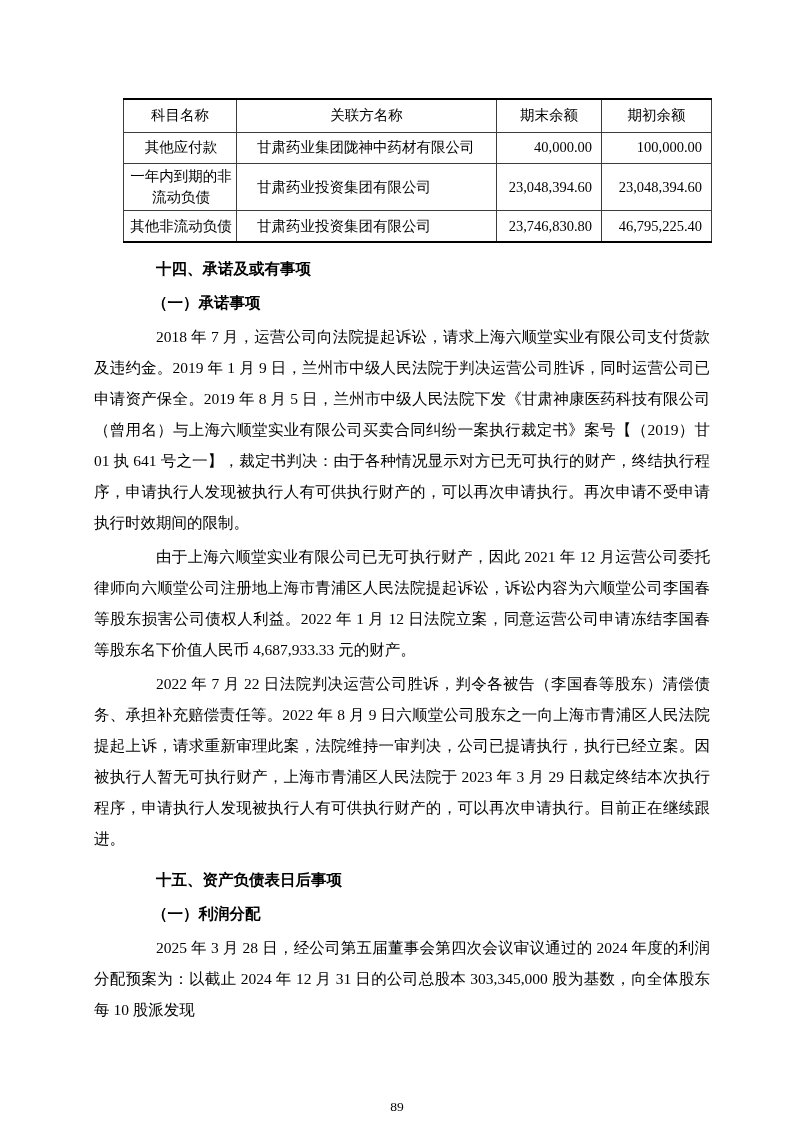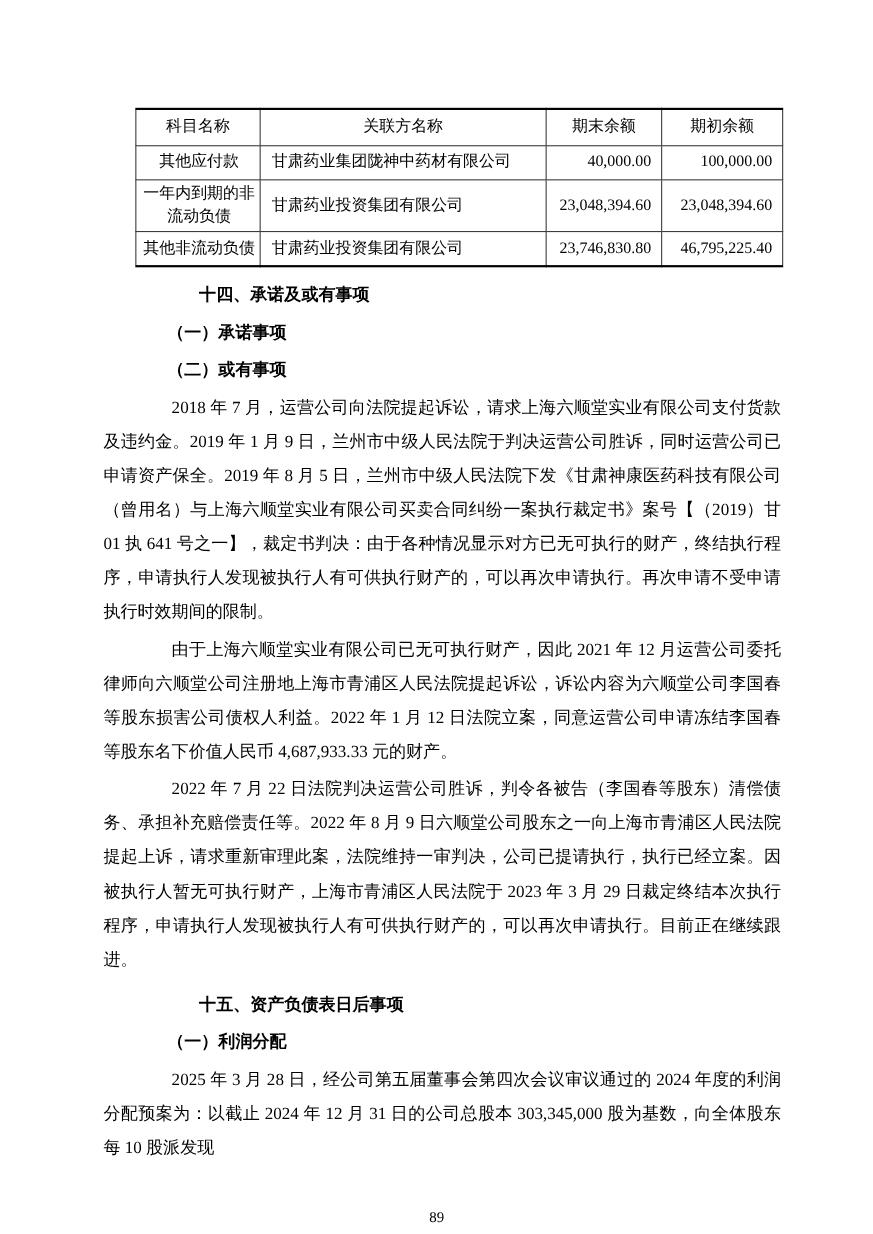--- a/index.html
+++ b/index.html
@@ -34,29 +34,29 @@
     border: 1px solid #3c3c3c;
     padding: 2px 8px;
     line-height: 1.45;
     font-weight: normal;
     vertical-align: middle;
     overflow: hidden;
   }
   .rp-table th { height: 28px; text-align: center; }
   .rp-table td { height: 26px; }
   .rp-table td.acct { text-align: center; padding-left: 6px; padding-right: 4px; }
-  .rp-table td.party { text-align: left; padding-left: 10px; }
+  .rp-table td.party { text-align: left; padding-left: 20px; }
   .rp-table td.num { text-align: right; padding-right: 9px; font-family: Liberation Serif, serif; }
 
   
   .h-sec {
     font-size: 15.5px;
     font-weight: bold;
     line-height: 31px;
-    margin: 10px 0 0 87px;
+    margin: 10px 0 0 62px;
   }
   .h-sub {
     font-size: 15.5px;
     font-weight: bold;
     line-height: 31px;
     margin: 3px 0 0 58px;
   }
   .para {
     font-size: 15.5px;
     line-height: 31px;
@@ -115,21 +115,20 @@
         <td class="num">23,746,830.80</td>
         <td class="num">46,795,225.40</td>
       </tr>
     </tbody>
   </table>
 
   <div class="h-sec">十四、承诺及或有事项</div>
 
   <div class="h-sub">（一）承诺事项</div>
 
-  <div class="h-sub">（二）或有事项</div>
   <p class="para">2018 年 7 月，运营公司向法院提起诉讼，请求上海六顺堂实业有限公司支付货款及违约金。2019 年 1 月 9 日，兰州市中级人民法院于判决运营公司胜诉，同时运营公司已申请资产保全。2019 年 8 月 5 日，兰州市中级人民法院下发《甘肃神康医药科技有限公司（曾用名）与上海六顺堂实业有限公司买卖合同纠纷一案执行裁定书》案号【（2019）甘 01 执 641 号之一】，裁定书判决：由于各种情况显示对方已无可执行的财产，终结执行程序，申请执行人发现被执行人有可供执行财产的，可以再次申请执行。再次申请不受申请执行时效期间的限制。</p>
   <p class="para">由于上海六顺堂实业有限公司已无可执行财产，因此 2021 年 12 月运营公司委托律师向六顺堂公司注册地上海市青浦区人民法院提起诉讼，诉讼内容为六顺堂公司李国春等股东损害公司债权人利益。2022 年 1 月 12 日法院立案，同意运营公司申请冻结李国春等股东名下价值人民币 4,687,933.33 元的财产。</p>
   <p class="para">2022 年 7 月 22 日法院判决运营公司胜诉，判令各被告（李国春等股东）清偿债务、承担补充赔偿责任等。2022 年 8 月 9 日六顺堂公司股东之一向上海市青浦区人民法院提起上诉，请求重新审理此案，法院维持一审判决，公司已提请执行，执行已经立案。因被执行人暂无可执行财产，上海市青浦区人民法院于 2023 年 3 月 29 日裁定终结本次执行程序，申请执行人发现被执行人有可供执行财产的，可以再次申请执行。目前正在继续跟进。</p>
 
   <div class="h-sec">十五、资产负债表日后事项</div>
 
   <div class="h-sub">（一）利润分配</div>
   <p class="para">2025 年 3 月 28 日，经公司第五届董事会第四次会议审议通过的 2024 年度的利润分配预案为：以截止 2024 年 12 月 31 日的公司总股本 303,345,000 股为基数，向全体股东每 10 股派发现</p>
 
   <div class="page-number">89</div>

